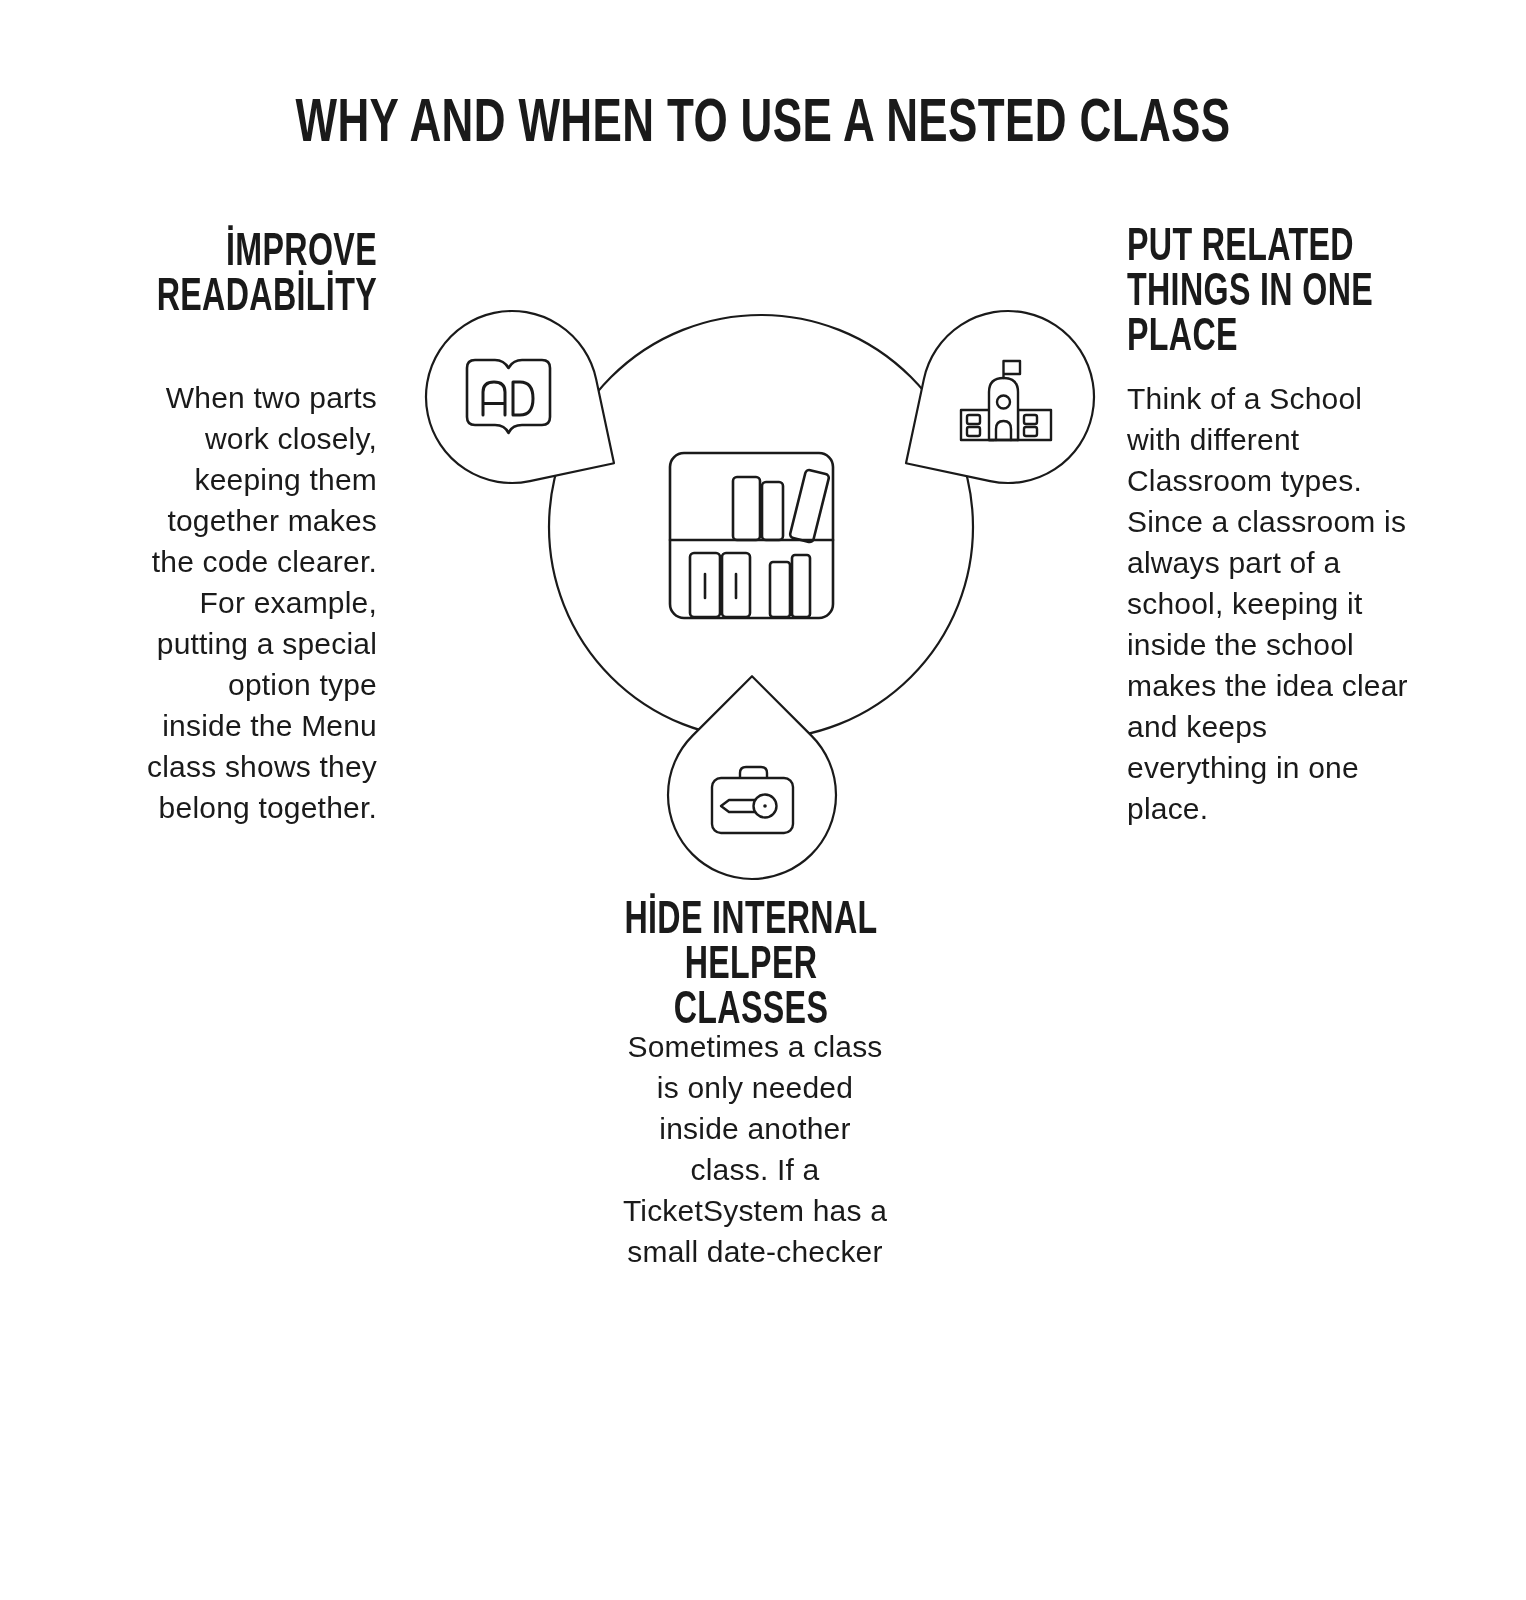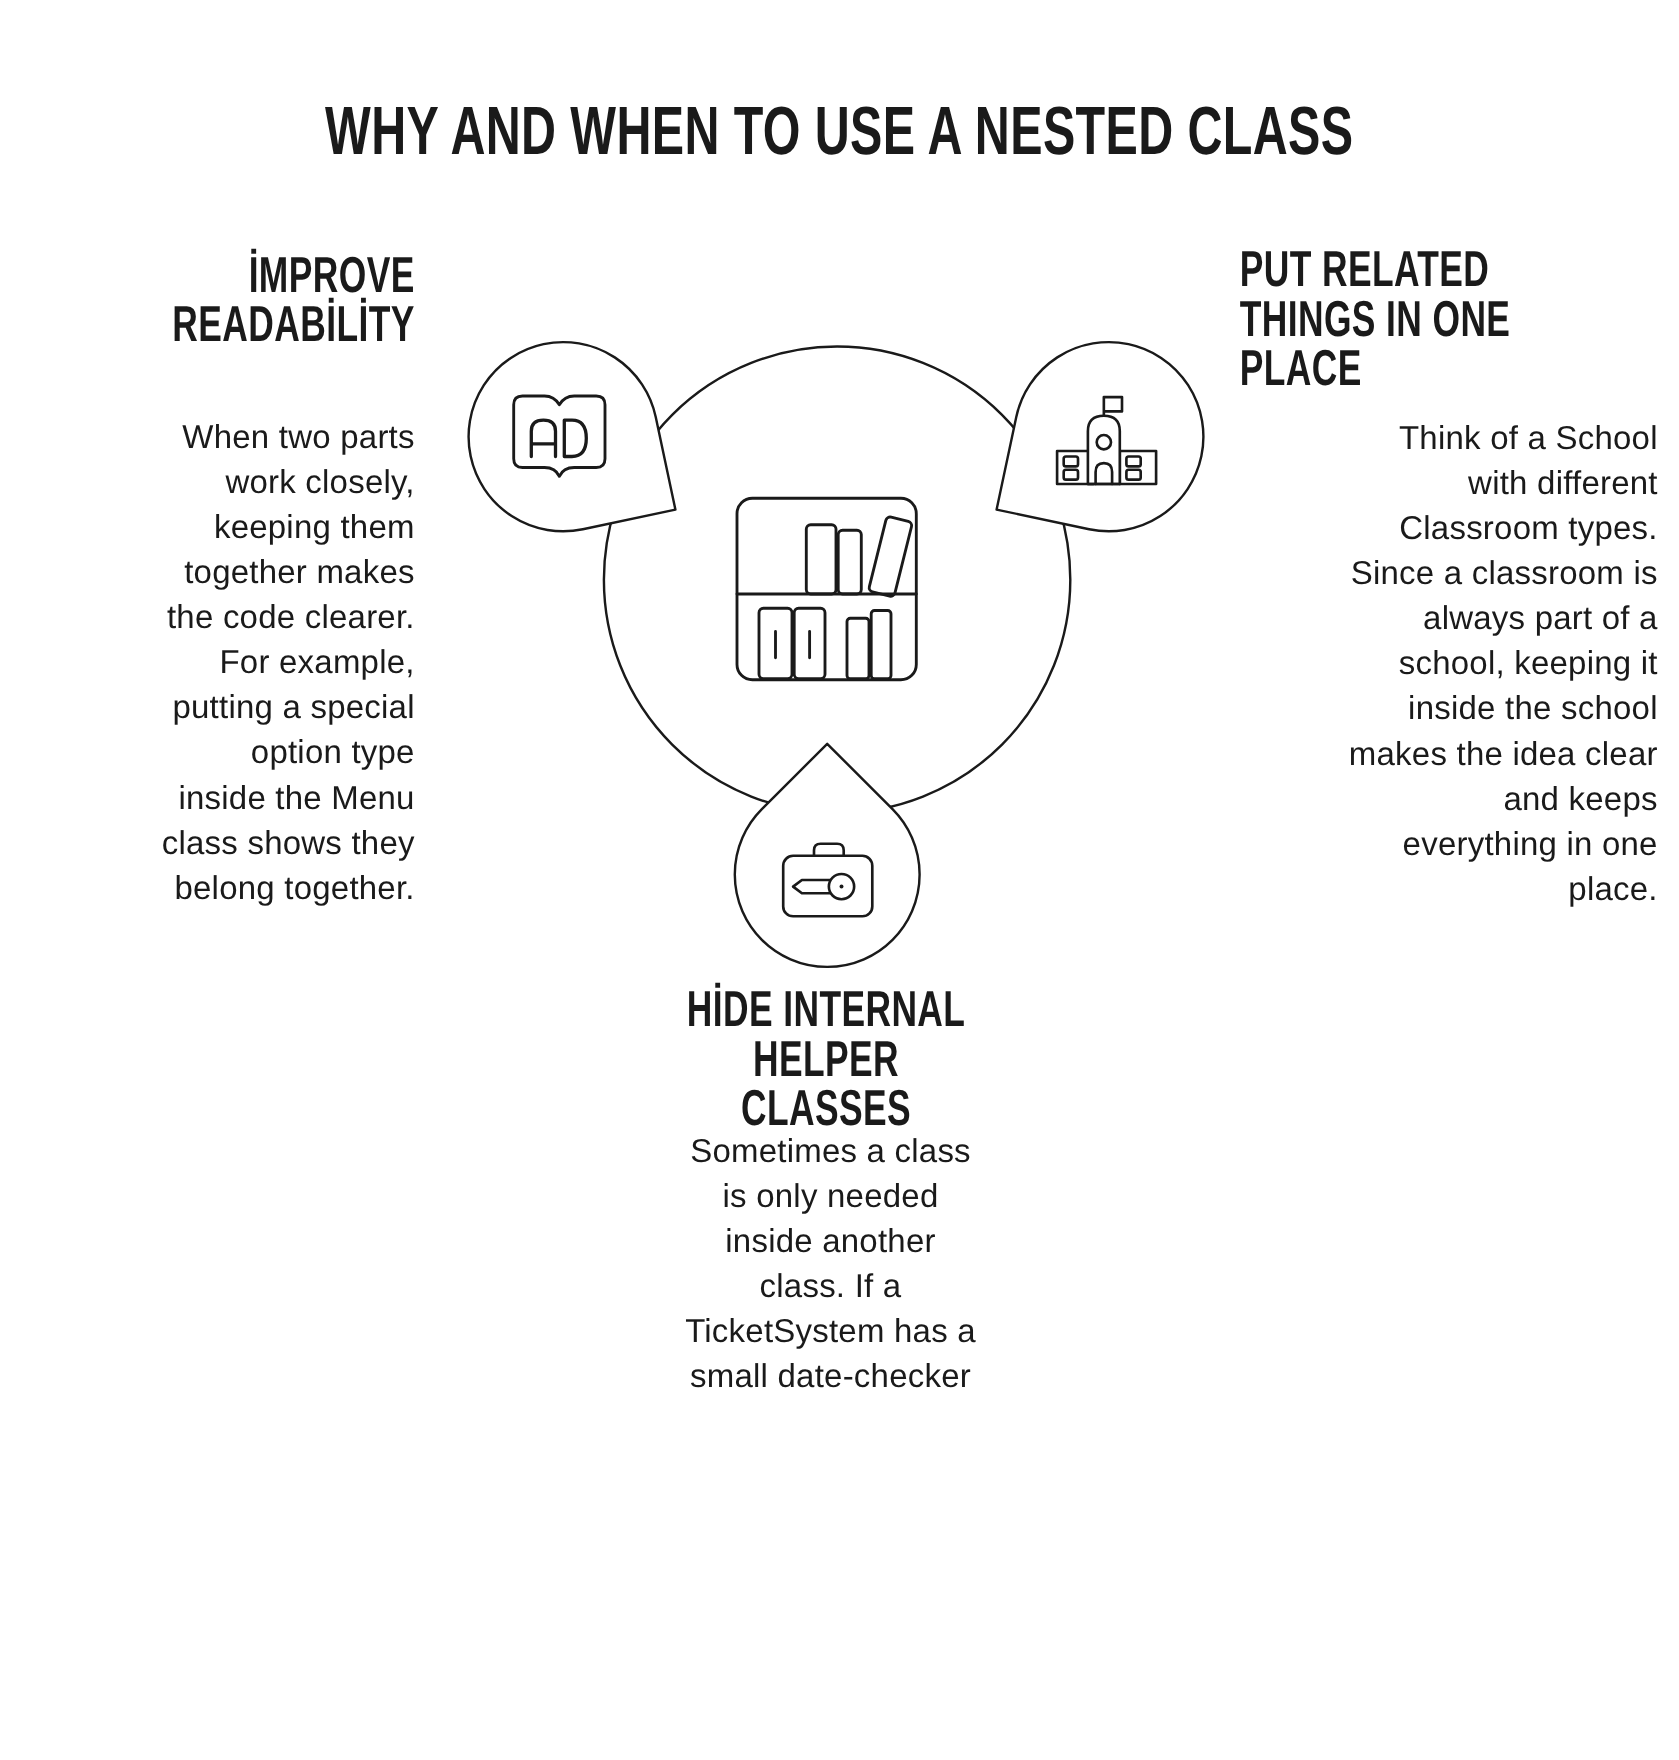--- a/index.html
+++ b/index.html
@@ -68,21 +68,21 @@
   .body-text.left{
     right:1149px;
     top:377px;
     width:360px;
     text-align:right;
   }
   .body-text.right{
     left:1127px;
     top:378px;
     width:380px;
-    text-align:right;
+    text-align:left;
   }
   .body-text.bottom{
     left:555px;
     top:1026px;
     width:400px;
     text-align:center;
   }
   .diagram{
     position:absolute;
     left:395px;

